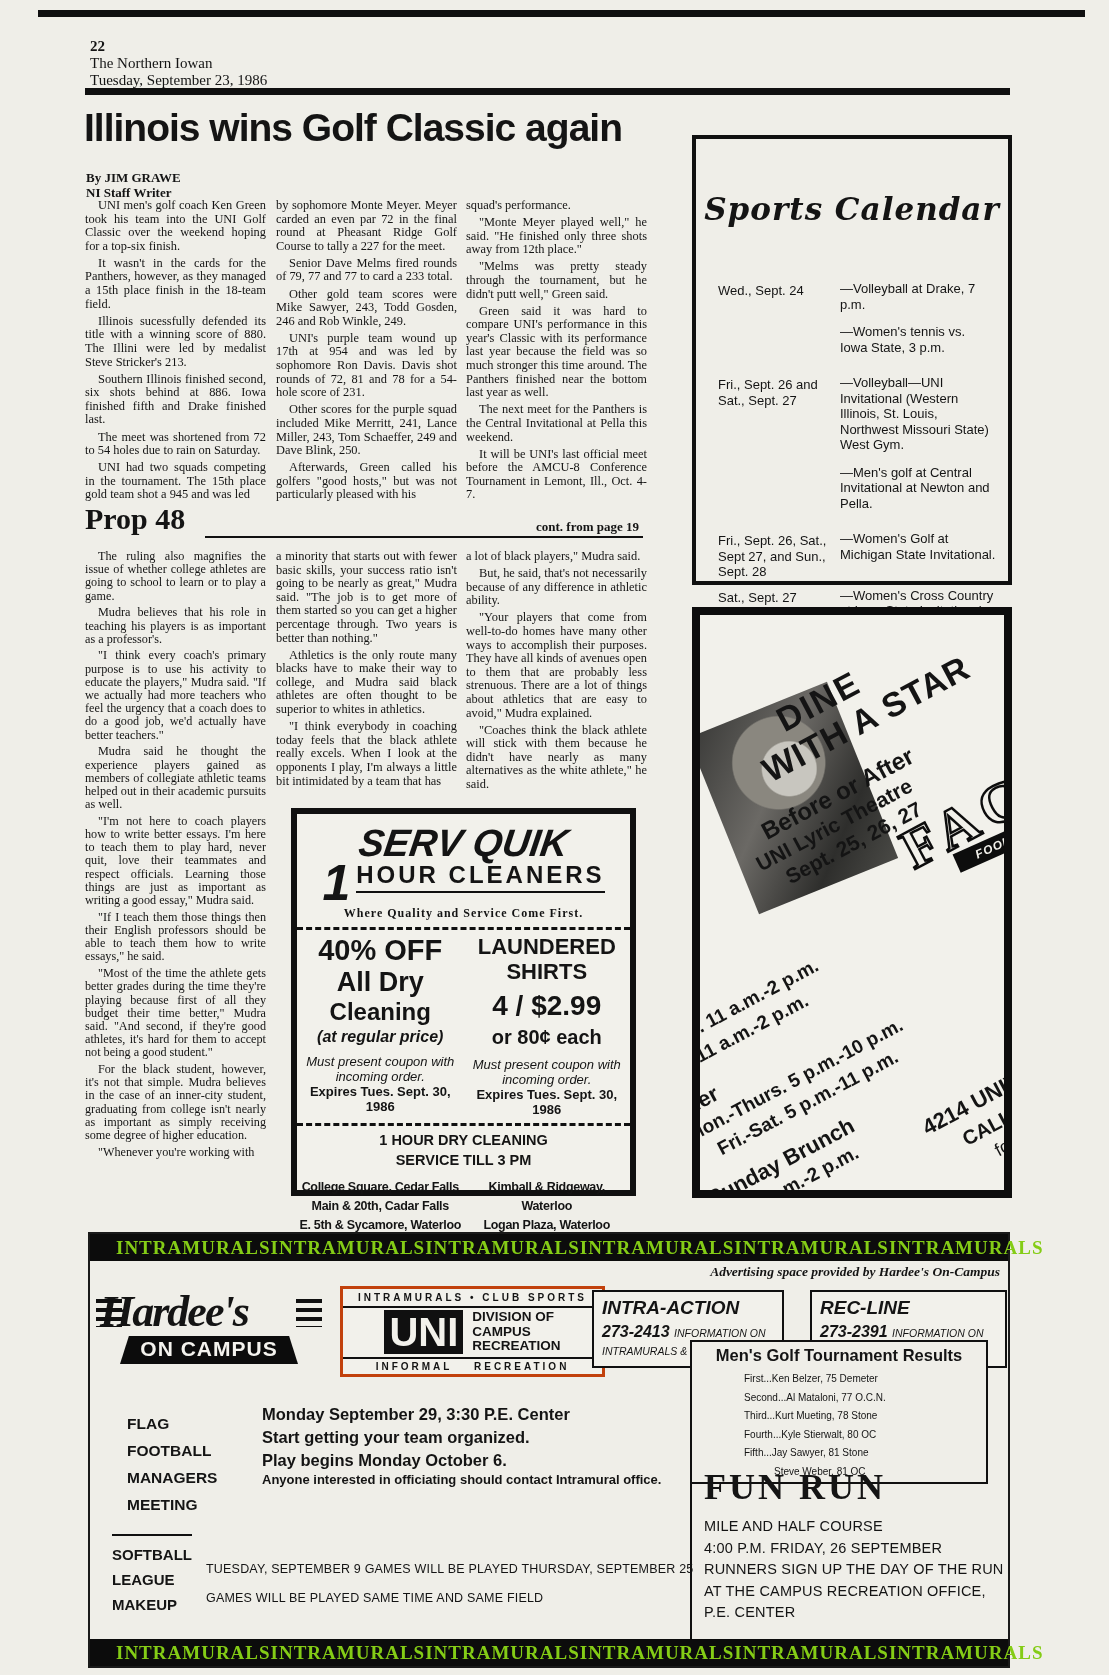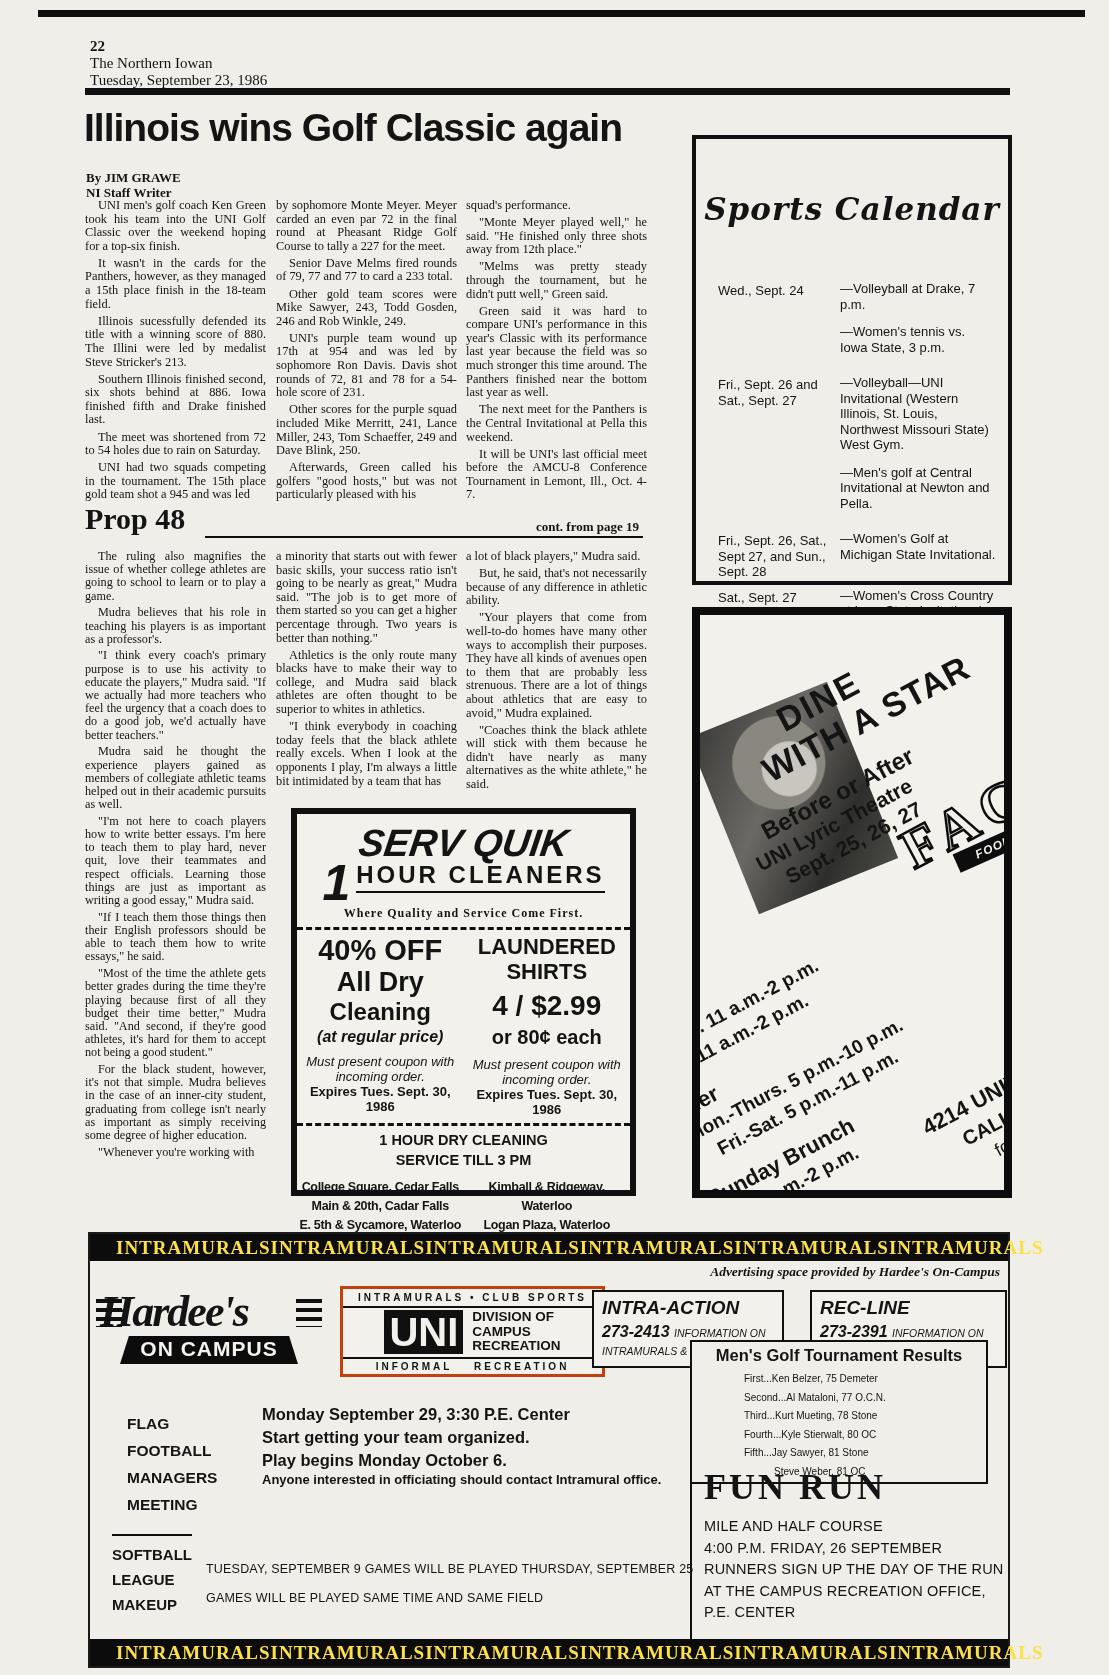--- a/index.html
+++ b/index.html
@@ -104,21 +104,21 @@
   .f-night   { left:50px; top:466px; font-size:22px; }
   .f-night1  { left:75px; top:493px; font-size:19px; }
   .f-addr    { left:255px; top:440px; font-size:22px; }
   .f-call    { left:285px; top:470px; font-size:20px; }
   .f-resv    { left:308px; top:496px; font-size:18px; font-weight:normal; }
 
   
   .im-box { position:absolute; left:88px; top:1232px; width:922px; height:436px;
     border:2px solid #1a1a1a; background:#efeee8; font-family:"Liberation Sans", sans-serif; }
   .im-banner { position:absolute; left:0; width:918px; height:27px; background:#0c0c0c;
-    color:#fde047; display:flex; justify-content:space-between; align-items:center; padding:0 26px;
+    color:#84cc16; display:flex; justify-content:space-between; align-items:center; padding:0 26px;
     font-family:"Liberation Serif", serif; font-weight:bold; font-size:19px; letter-spacing:1px; }
   .im-banner-top { top:0; }
   .im-banner-bottom { bottom:0; }
   .im-credit { position:absolute; top:30px; right:8px; font-family:"Liberation Serif", serif;
     font-weight:bold; font-style:italic; font-size:13.5px; }
 
   .hardees { position:absolute; left:10px; top:56px; width:218px; }
   .hardees-name { position:relative; font-family:"Liberation Serif", serif; font-weight:bold; font-style:italic;
     font-size:44px; letter-spacing:-2px; text-align:left; line-height:44px; }
   .hardees-name::before, .hardees-name::after { content:""; position:absolute; top:9px; width:26px; height:28px;

